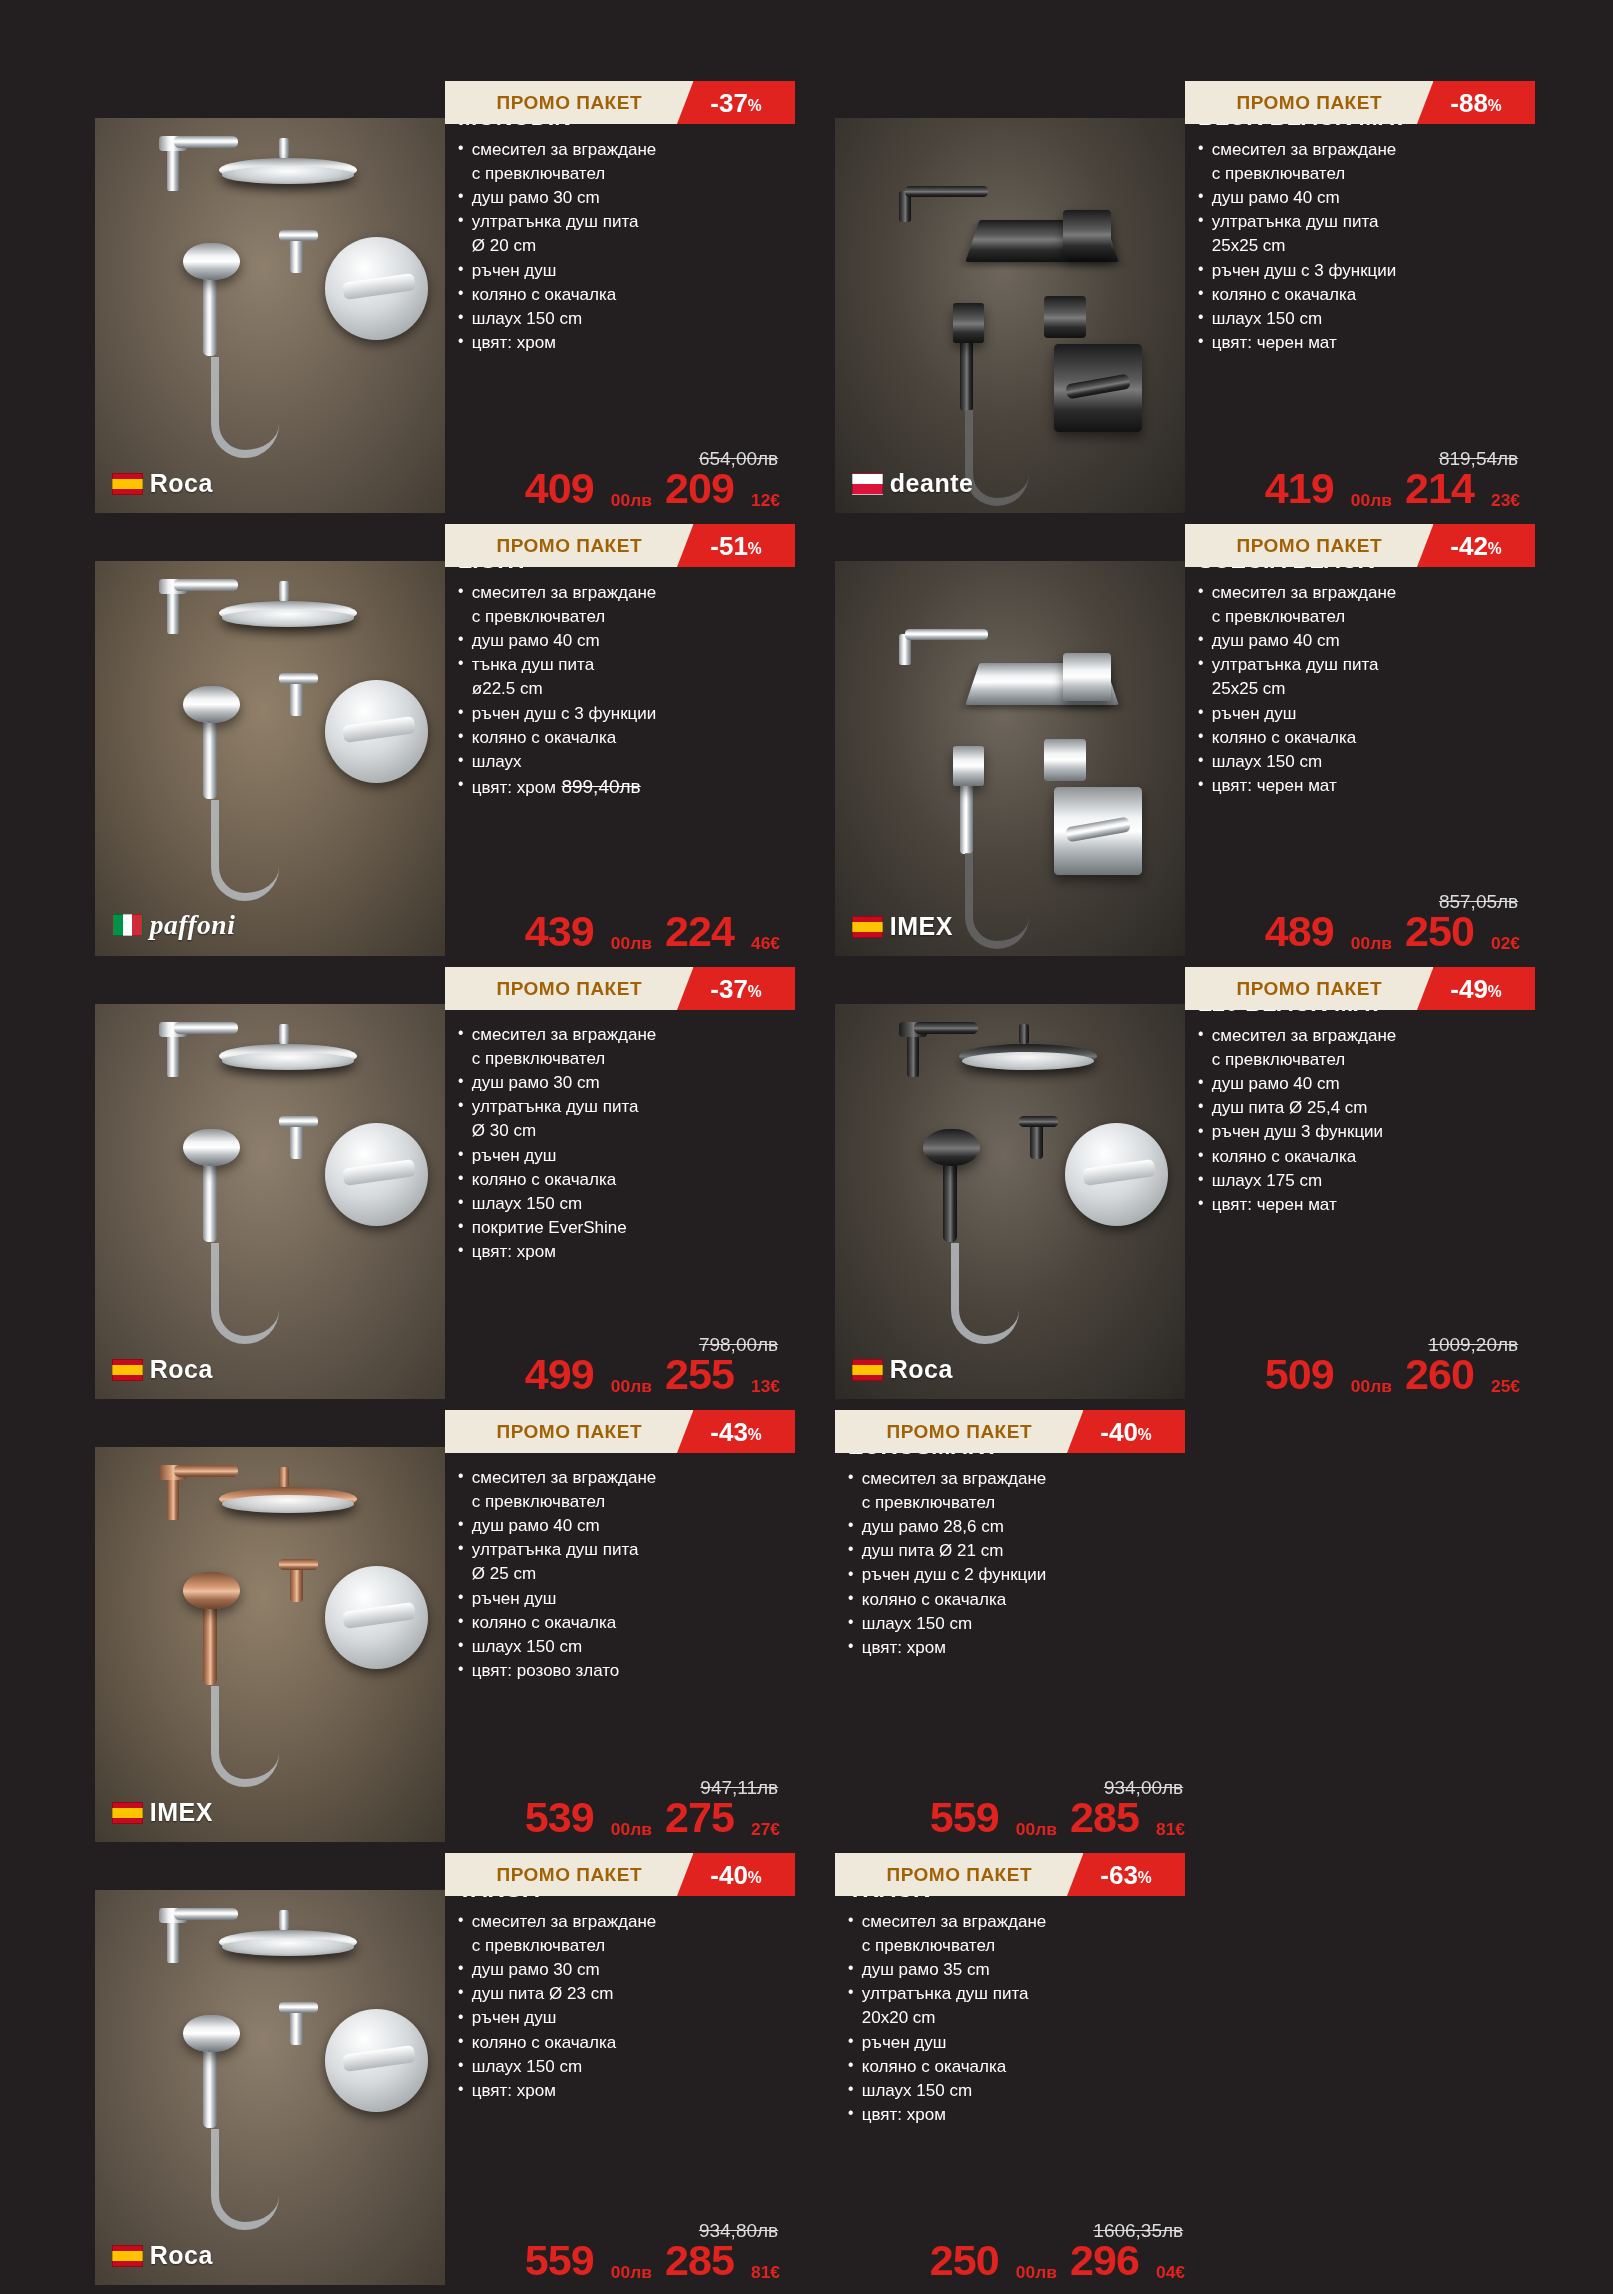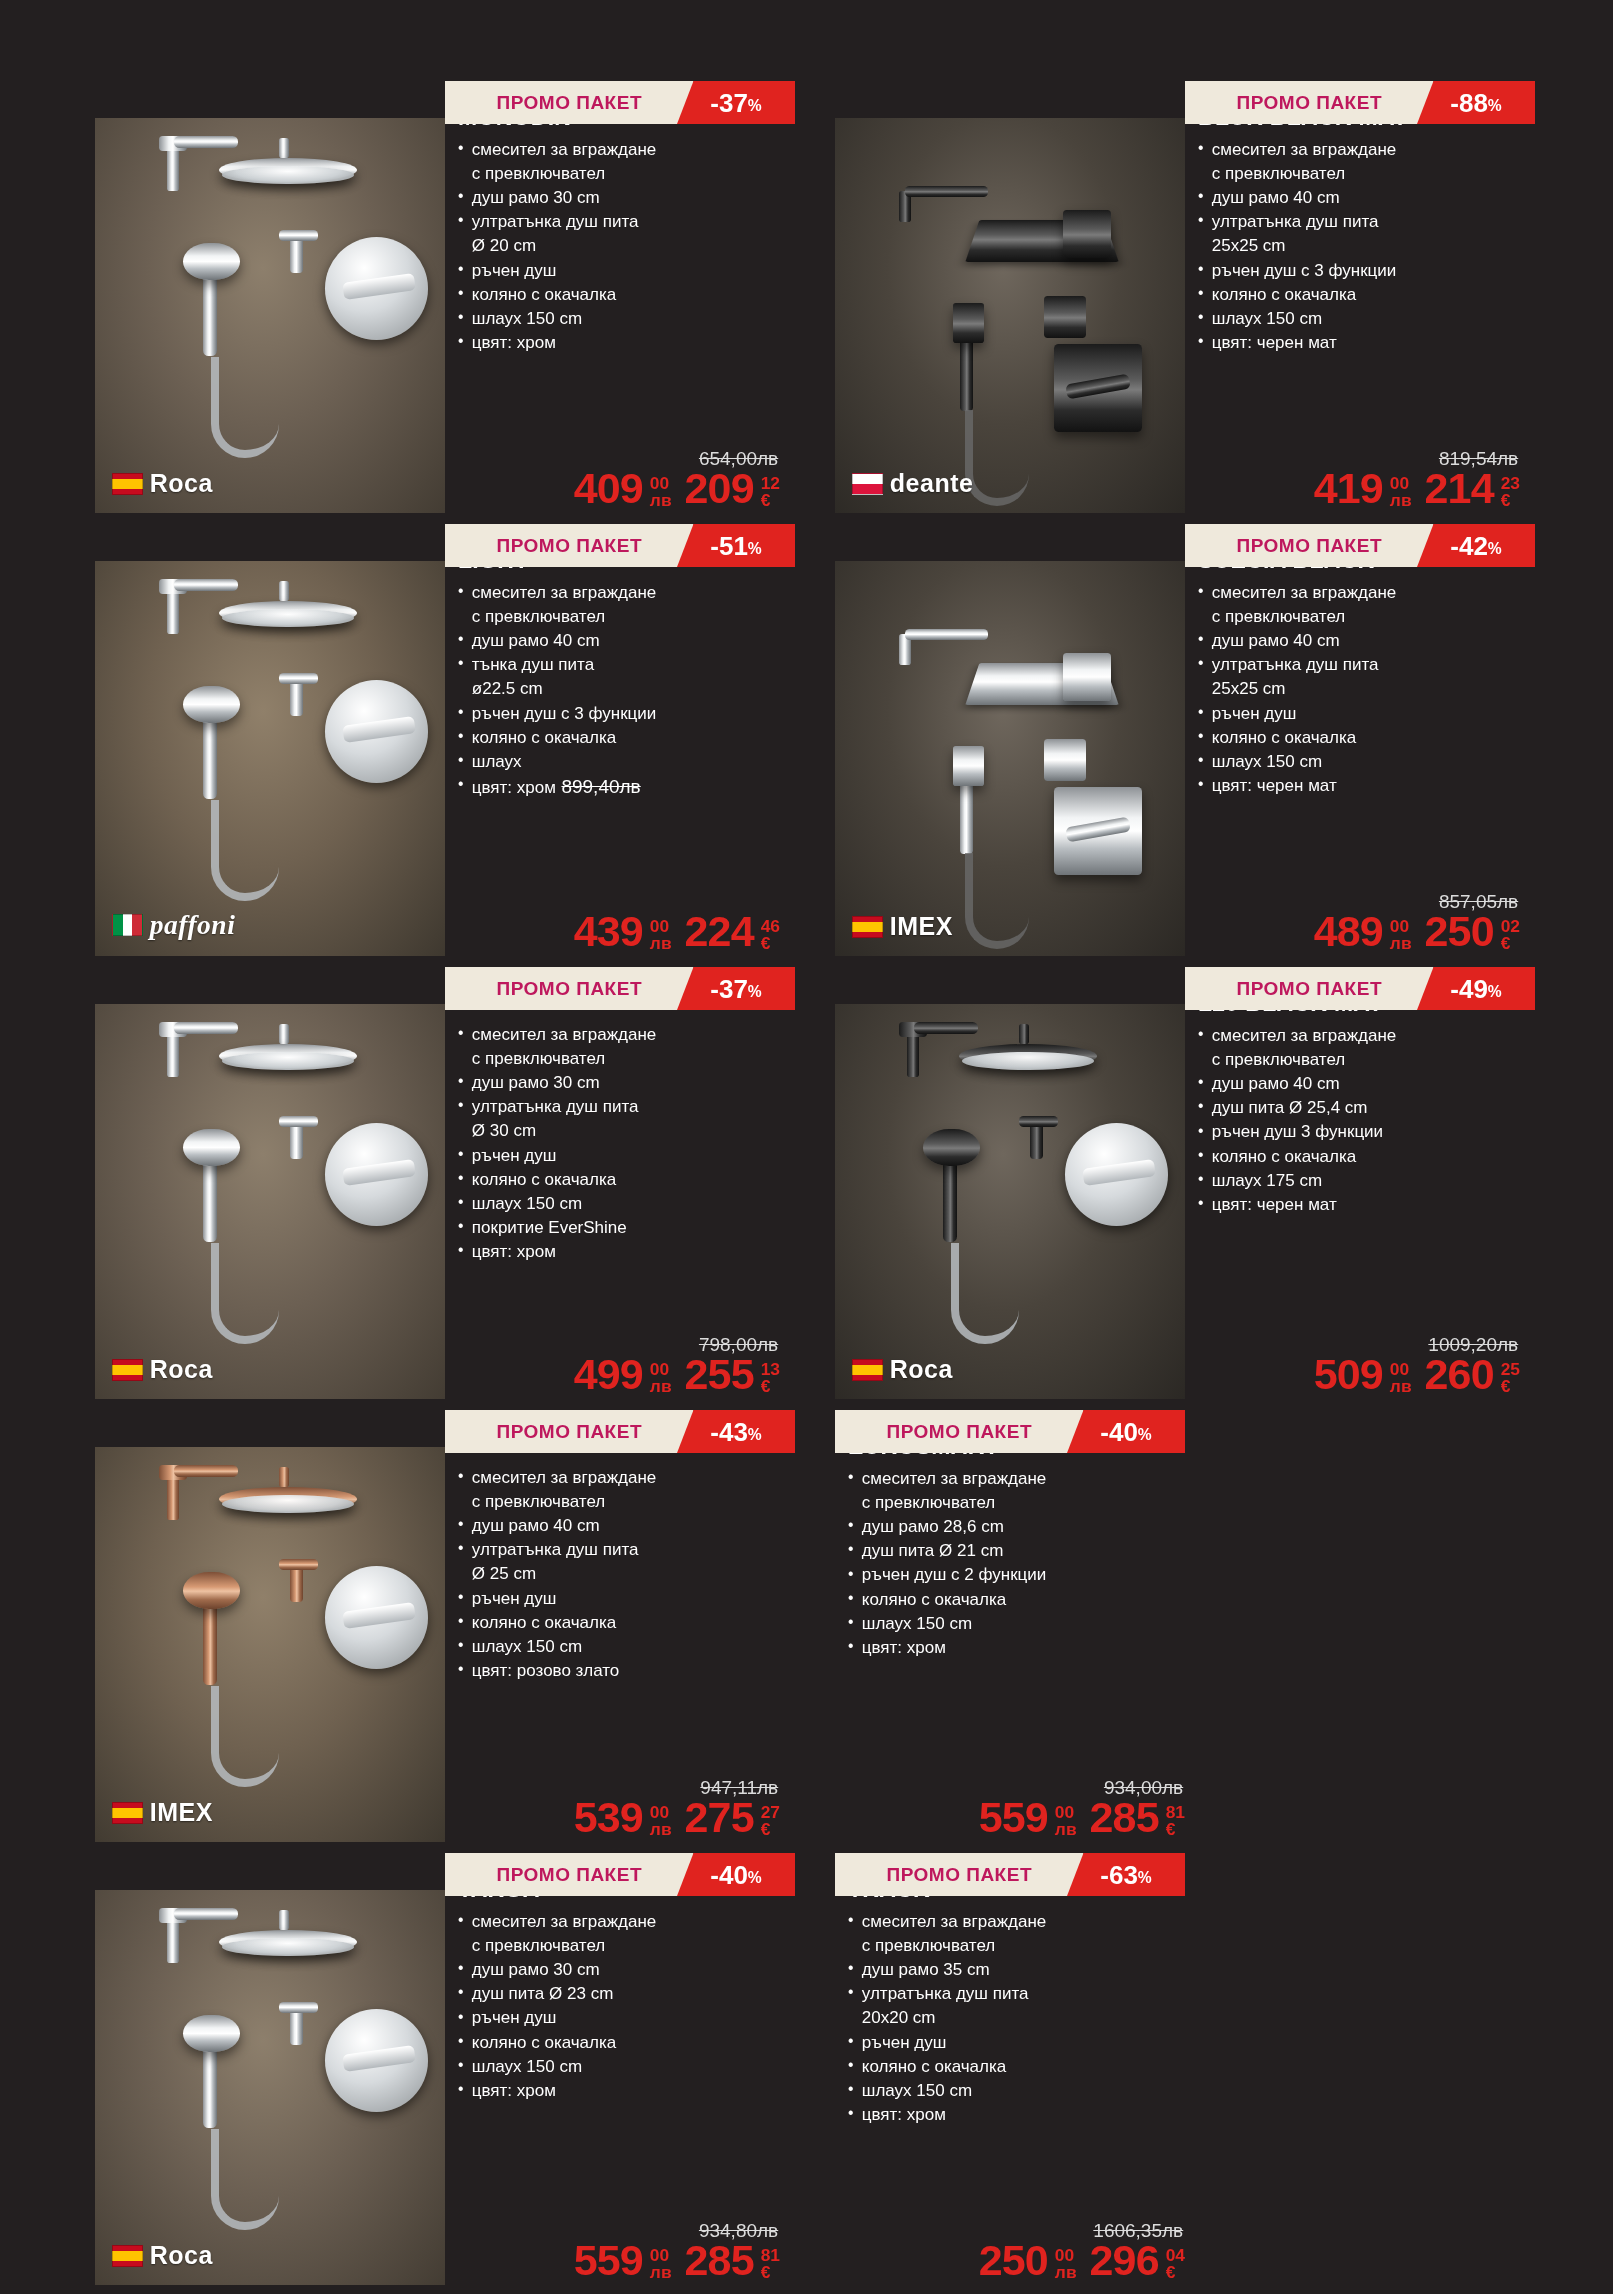--- a/index.html
+++ b/index.html
@@ -50,21 +50,21 @@
   .ribbon {
     position: absolute;
     left: 0; top: 0;
     width: 350px; height: 43px;
     display: flex;
     z-index: 6;
   }
   .ribbon .lbl {
     flex: 1 1 auto;
     background: #efe9dc;
-    color: #be185d;
+    color: #a16207;
     font-size: 19px;
     font-weight: bold;
     letter-spacing: 0.5px;
     display: flex;
     align-items: center;
     justify-content: center;
     clip-path: polygon(0 0, 100% 0, 100% 100%, 0 100%);
   }
   .ribbon .disc {
     position: relative;
@@ -184,23 +184,23 @@
     line-height: .95;
   }
   .pg { display: flex; align-items: flex-end; }
   .big {
     font-size: 43px;
     font-weight: bold;
     letter-spacing: -0.9px;
   }
   .supwrap {
     display: flex;
-    flex-direction: column;
-    align-items: flex-start;
-    margin-left: 7px;
+    flex-direction: row;
+    align-items: flex-end;
+    margin-left: 17px;
     line-height: 1;
   }
   .sup { font-size: 17.4px; font-weight: bold; }
   .cur { font-size: 17.4px; font-weight: bold; }
 
   
   .sh { position: absolute; inset: 0; }
   .chrome-v { background: linear-gradient(to right, #8e9296 0%, #f2f4f5 35%, #ffffff 50%, #b9bec2 70%, #6f7478 100%); }
   .chrome-h { background: linear-gradient(to bottom, #8e9296 0%, #f2f4f5 35%, #ffffff 50%, #b9bec2 70%, #6f7478 100%); }
   .black-v { background: linear-gradient(to right, #1b1b1b 0%, #5a5a5a 40%, #7b7b7b 52%, #2c2c2c 75%, #121212 100%); }

